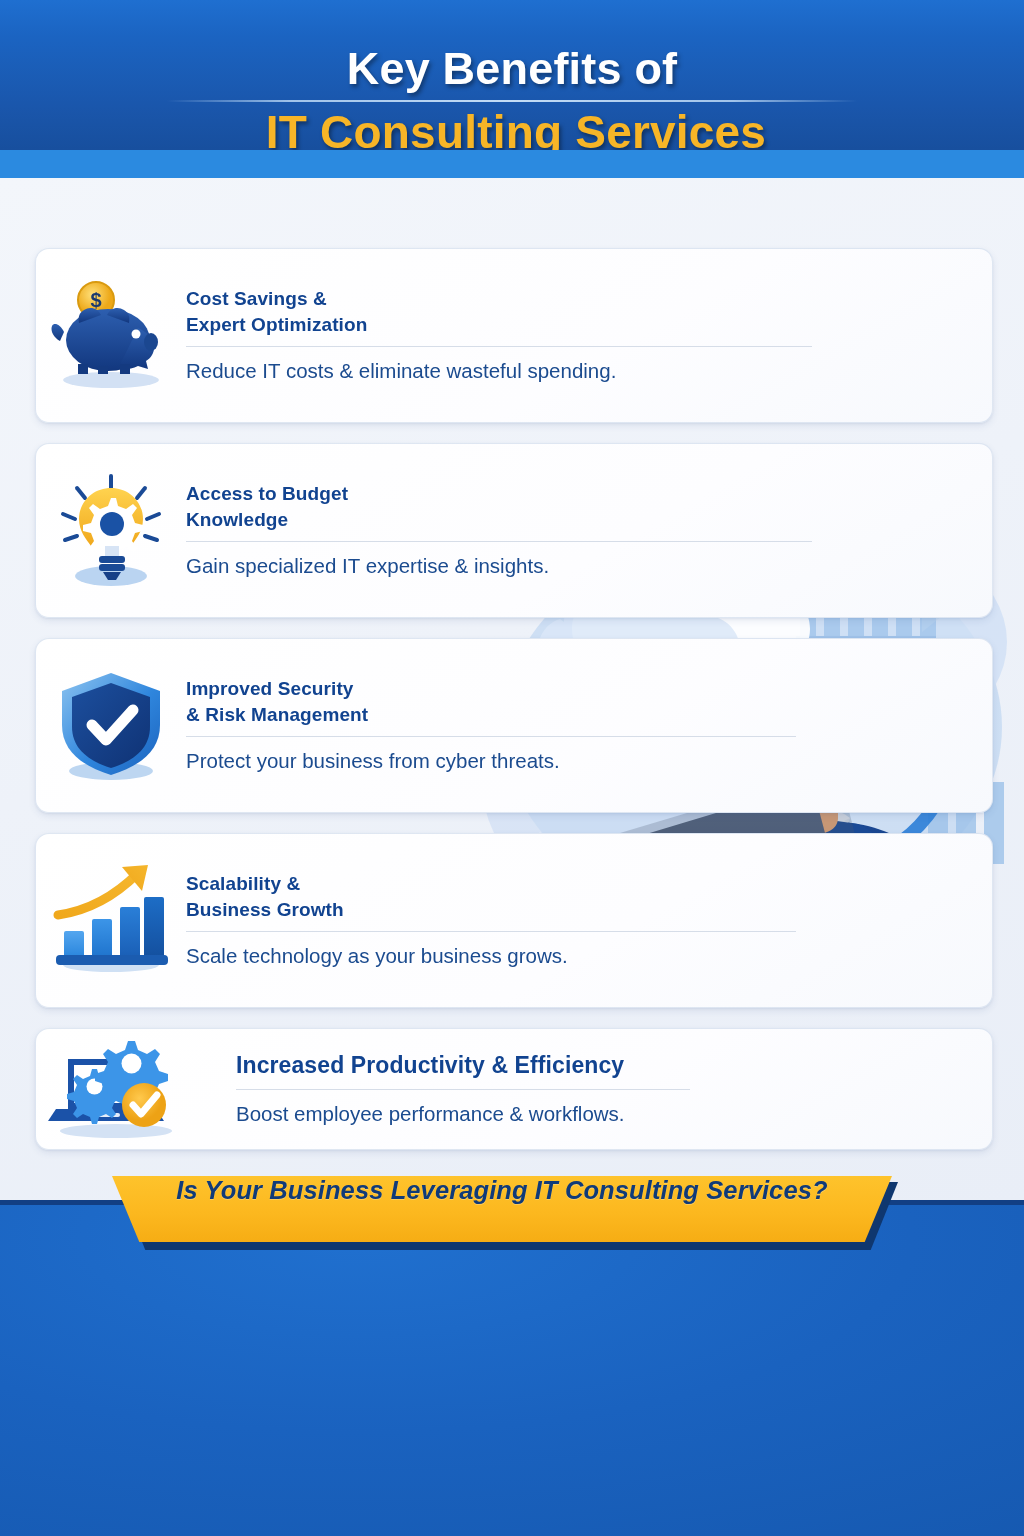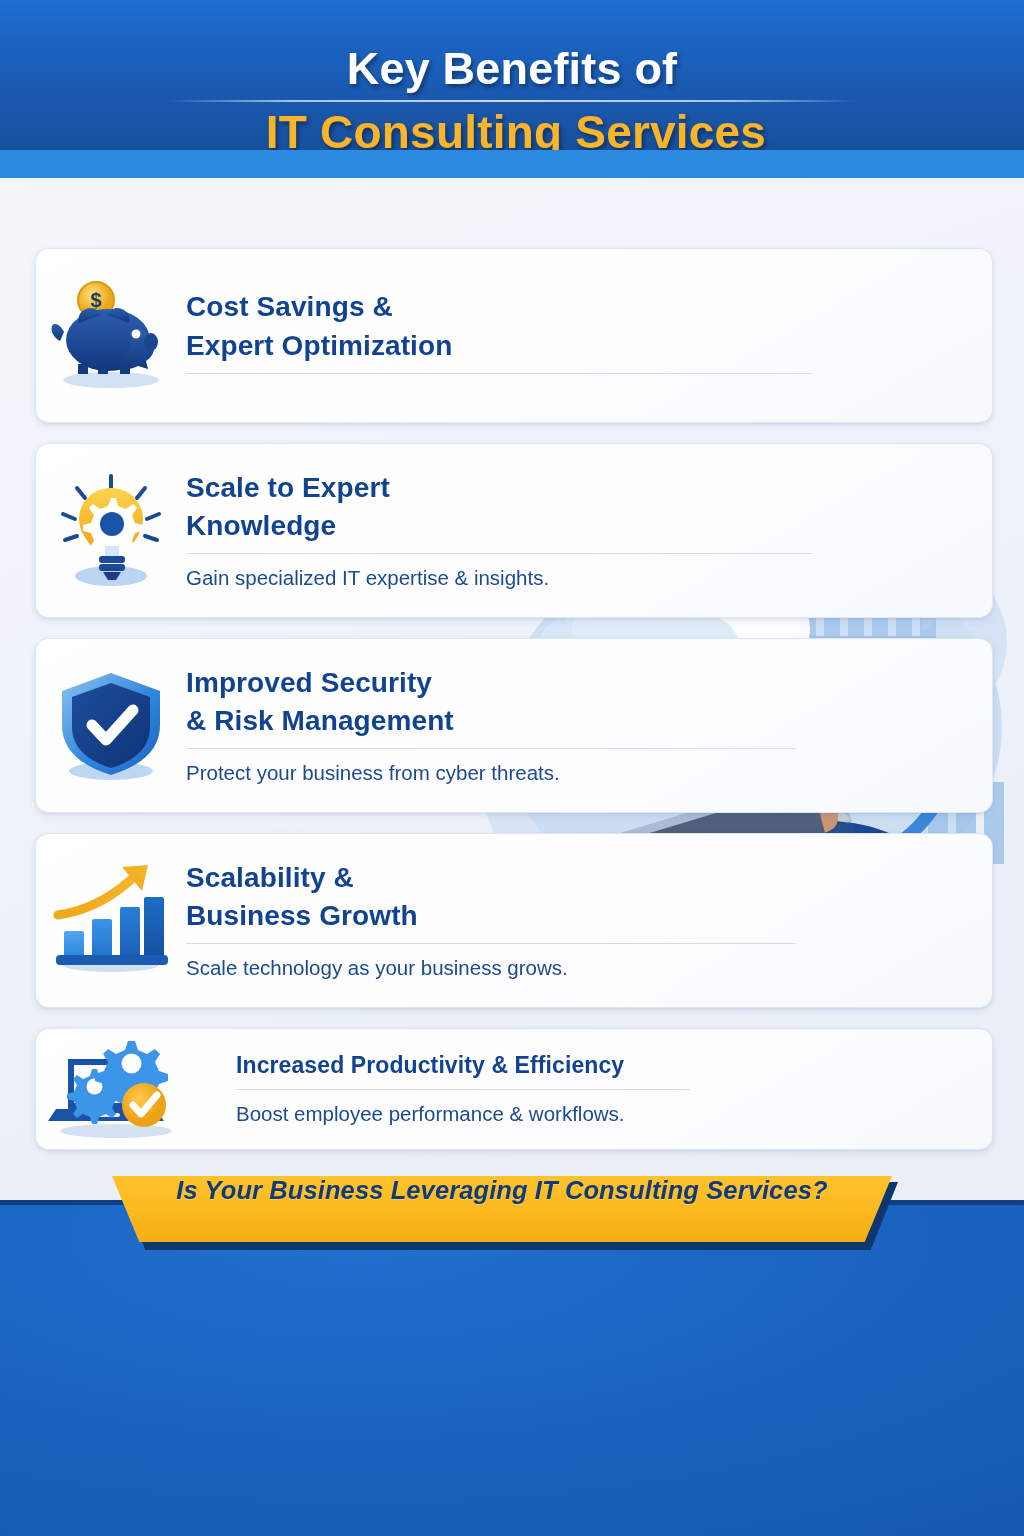--- a/index.html
+++ b/index.html
@@ -62,21 +62,21 @@
     border: 1px solid rgba(196,211,232,.55);
     box-shadow: 0 3px 7px rgba(45,80,140,.10), 0 1px 2px rgba(45,80,140,.08);
     display: flex; align-items: center;
   }
   .card .icon-wrap {
     width: 150px; flex: 0 0 150px;
     display: flex; align-items: center; justify-content: center;
   }
   .card .text-wrap { flex: 1 1 auto; padding-right: 24px; }
   .c-title {
-    font-size: 28px; font-weight: 700; color: #114390;
+    font-size: 19px; font-weight: 700; color: #114390;
     line-height: 1.38; letter-spacing: .1px;
   }
   .c-rule { height: 1px; background: #d6dde8; margin: 7px 0 9px 0; }
   .c-desc {
     font-size: 20.5px; color: #1b4b8f; line-height: 1.42; font-weight: 400;
   }
   
   #card-0 { top: 70px;  height: 175px; }
   #card-1 { top: 265px; height: 175px; }
   #card-2 { top: 460px; height: 175px; }
@@ -317,20 +317,21 @@
         <path d="M34 30 c6-4 14-2 17 5 l-22 8 c-1-6 0-10 5-13z" fill="url(#pigG)"></path>
         <path d="M74 30 c-6-4-14-2-17 5 l22 8 c1-6 0-10-5-13z" fill="url(#pigG)"></path>
       </svg>
     </div>
     <div class="text-wrap">
       <div class="c-title">
         <div>Cost Savings &amp;</div>
         <div>Expert Optimization</div>
       </div>
       <div class="c-rule"></div>
+      <div class="c-desc">Reduce IT costs &amp; eliminate wasteful spending.</div>
     </div>
   </div>
 
   <div class="card" id="card-1">
     <div class="icon-wrap">
       <svg width="120" height="118" viewBox="0 0 120 118">
         <defs>
           <linearGradient id="bulbG" x1="0" y1="0" x2="0" y2="1">
             <stop offset="0%" stop-color="#ffd34f"></stop>
               <stop offset="100%" stop-color="#f0a81c"></stop>
@@ -350,21 +351,21 @@
         <path d="M60 26 l5 0 2 8 8 3 7-5 4 4 -5 7 3 8 8 2 0 6 -8 2 -3 8 5 7 -4 4 -7-5 -8 3 -2 8 -6 0 -2-8 -8-3 -7 5 -4-4 5-7 -3-8 -8-2 0-6 8-2 3-8 -5-7 4-4 7 5 8-3z" fill="#ffffff"></path>
         <circle cx="61" cy="52" r="12" fill="#1a52a5"></circle>
         <rect x="54" y="74" width="14" height="12" fill="#d7e4f5"></rect>
         <rect x="48" y="84" width="26" height="7" rx="3" fill="#1a4a96"></rect>
         <rect x="48" y="92" width="26" height="7" rx="3" fill="#1a4a96"></rect>
         <path d="M52 100 h18 l-5 8 h-8z" fill="#163f87"></path>
       </svg>
     </div>
     <div class="text-wrap">
       <div class="c-title">
-        <div>Scale to Expert</div>
+        <div>Access to Budget</div>
         <div>Knowledge</div>
       </div>
       <div class="c-rule"></div>
       <div class="c-desc">Gain specialized IT expertise &amp; insights.</div>
     </div>
   </div>
 
   <div class="card" id="card-2">
     <div class="icon-wrap">
       <svg width="118" height="118" viewBox="0 0 118 118">

